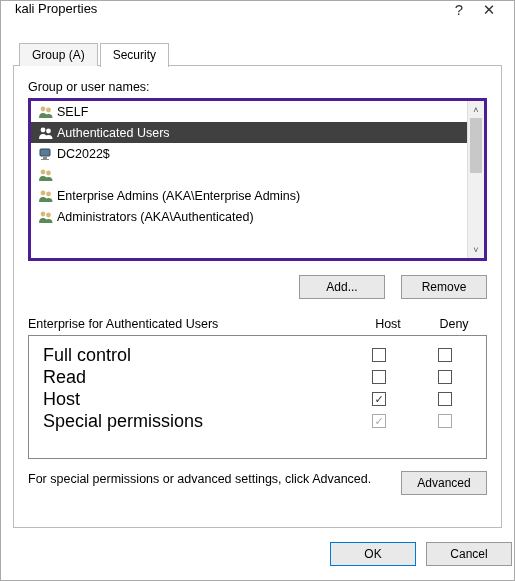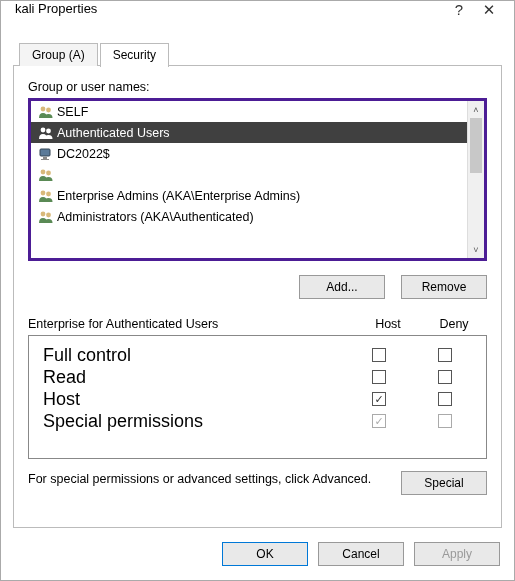--- a/index.html
+++ b/index.html
@@ -145,21 +145,21 @@
   }
   .cb.checked::after { content:"✓"; color:#333; }
   .cb.grey { border-color:#aaa; }
   .cb.grey.checked::after { color:#aaa; }
   .adv-row {
     display:flex; gap:12px;
   }
   .adv-row .txt { flex:1; font-size:12.5px; line-height:1.35; }
   .footer {
     display:flex; justify-content:flex-end; gap:10px;
-    padding: 6px 14px 14px 0;
+    padding: 6px 2px 14px 0;
   }
   svg.person { width:16px; height:16px; }
 </style>
 </head>
 <body>
 
 <div class="window">
 
   <div class="titlebar">
     <span class="title">kali Properties</span>
@@ -303,31 +303,28 @@
           </div>
           <div class="pc">
             <div class="cb grey"></div>
           </div>
         </div>
       </div>
 
     <div class="adv-row">
       <div class="txt">For special permissions or advanced settings, click Advanced.</div>
       <div class="btn">
-          <span>Special</span>
+          <span>Advanced</span>
         </div>
     </div>
 
   </div>
 
   <div class="footer">
     <div class="btn primary">
         <span>OK</span>
       </div>
     <div class="btn">
         <span>Cancel</span>
       </div>
-    <div class="btn disabled">
-        <span>Apply</span>
-      </div>
   </div>
 
 </div>
 
 </body></html>

